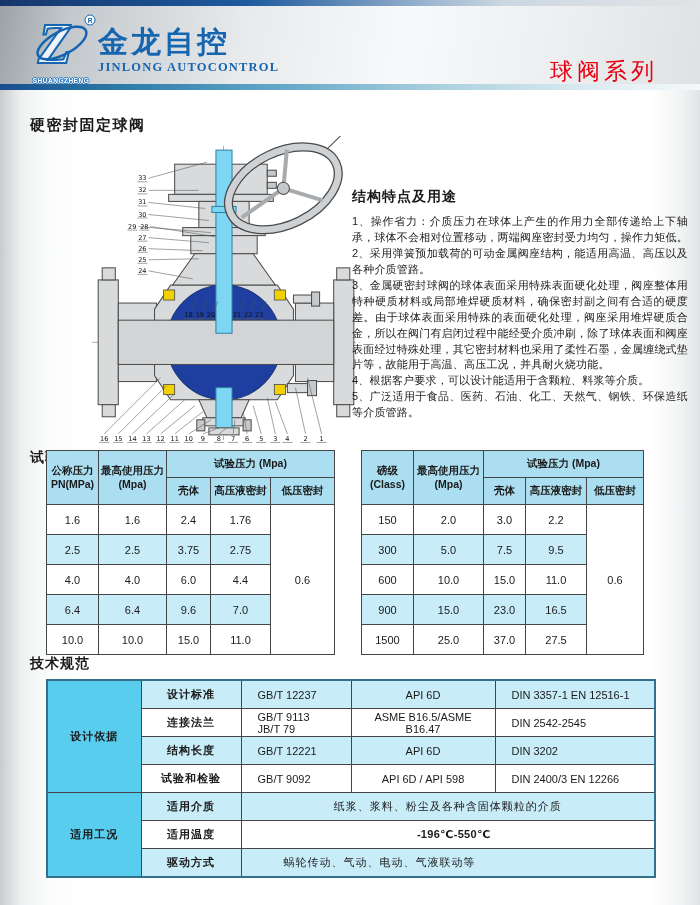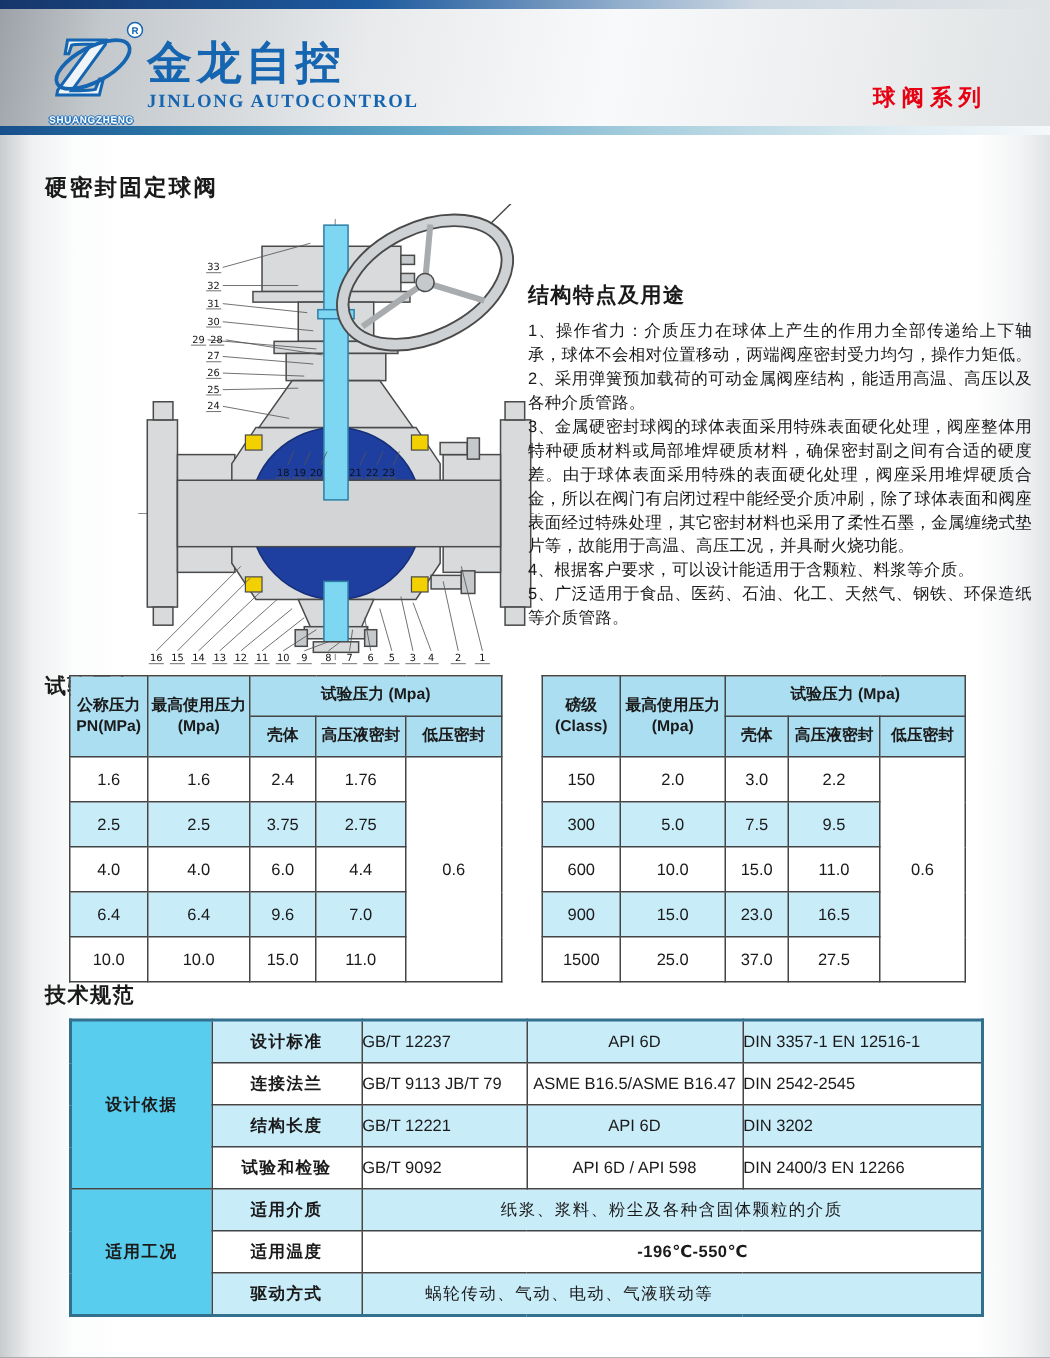--- a/index.html
+++ b/index.html
@@ -13,21 +13,21 @@
     background:linear-gradient(90deg,#16366b 0%,#1d5a9e 35%,rgba(90,130,170,.25) 72%,rgba(200,210,220,0) 100%);}
   .divider{position:absolute;top:84px;left:0;width:700px;height:6px;
     background:linear-gradient(90deg,#174f8c 0%,#2e7cab 18%,#63a8c8 40%,#a9cfde 62%,#ddecf2 85%,#f5f8fa 100%);}
   .logo-mark{position:absolute;left:30px;top:11px;}
   .logo-sub{position:absolute;left:24px;top:77px;width:74px;text-align:center;font-size:6.5px;font-weight:bold;
     letter-spacing:.5px;color:#fff;
     text-shadow:-1px 0 0 #2a78c0,1px 0 0 #2a78c0,0 -1px 0 #2a78c0,0 1px 0 #2a78c0;}
   .logo-cn{position:absolute;left:98px;top:22px;font-size:30px;font-weight:bold;color:#1565b0;letter-spacing:3px;}
   .logo-en{position:absolute;left:98px;top:60px;font-size:12.5px;font-weight:bold;
     font-family:"Liberation Serif","DejaVu Serif",serif;color:#1565b0;letter-spacing:1.2px;}
-  .series{position:absolute;right:42px;top:56px;font-size:15px;font-weight:bold;color:#e60012;letter-spacing:4px;}
+  .series{position:absolute;right:42px;top:56px;font-size:23px;font-weight:normal;color:#e60012;letter-spacing:4px;}
   
   .page-title{position:absolute;left:30px;top:116px;font-size:15px;font-weight:bold;letter-spacing:1.5px;}
   .sec-title{position:absolute;left:30px;font-size:14px;font-weight:bold;letter-spacing:1px;}
   #test-heading{top:449px;} #spec-heading{top:655px;}
   
   .drawing{position:absolute;left:90px;top:136px;}
   .metal{fill:#d8dadb;stroke:#4a4a4a;stroke-width:1;}
   .metal2{fill:#c6c9cb;stroke:#4a4a4a;stroke-width:1;}
   .bore{fill:#d2d4d6;stroke:#4a4a4a;stroke-width:1;}
   .ball{fill:#1e3f9f;stroke:#152f78;stroke-width:1;}
@@ -49,21 +49,21 @@
   #ptable-left{left:46px;top:450px;width:288px;}
   #ptable-right{left:361px;top:450px;width:282px;}
   .ptable th,.ptable td{border:1px solid #454545;padding:0;background:#fff;}
   .ptable thead th{background:#abdef0;font-weight:bold;height:26px;font-size:10.5px;line-height:1.25;}
   .ptable td{height:29px;}
   .ptable tr.stripe td{background:#c9ecf9;}
   .ptable td.lowcell{background:#fff;}
   
   .stable{position:absolute;left:46px;top:679px;width:608px;border-collapse:collapse;table-layout:fixed;font-size:11px;
     border:2px solid #33708e;}
-  .stable th,.stable td{border:1px solid #454545;height:27px;padding:0 0;background:#fff;font-weight:normal;text-align:left;}
+  .stable th,.stable td{border:1px solid #454545;height:27px;padding:0 16px;background:#fff;font-weight:normal;text-align:left;}
   .stable th.group{background:#58cdee;text-align:center;font-weight:bold;letter-spacing:1px;}
   .stable th.rlabel{font-weight:bold;text-align:center;letter-spacing:1px;}
   .stable td.v2{text-align:center;}
   .stable tr.stripe td,.stable tr.stripe th.rlabel{background:#c9ecf9;}
   .stable td.span-val{text-align:center;letter-spacing:1px;}
   .stable td.span5{text-align:center;padding-left:28px;letter-spacing:.3px;font-weight:bold;}
   .stable td.span6{text-align:left;padding-left:42px;}
 </style>
 </head>
 <body>

